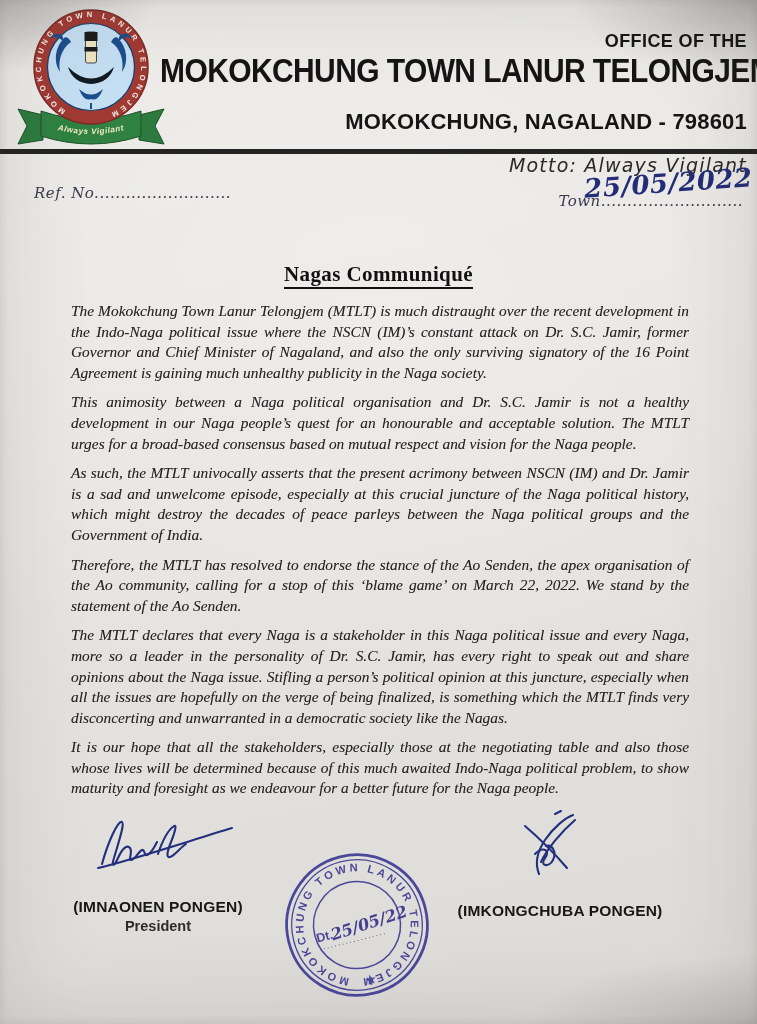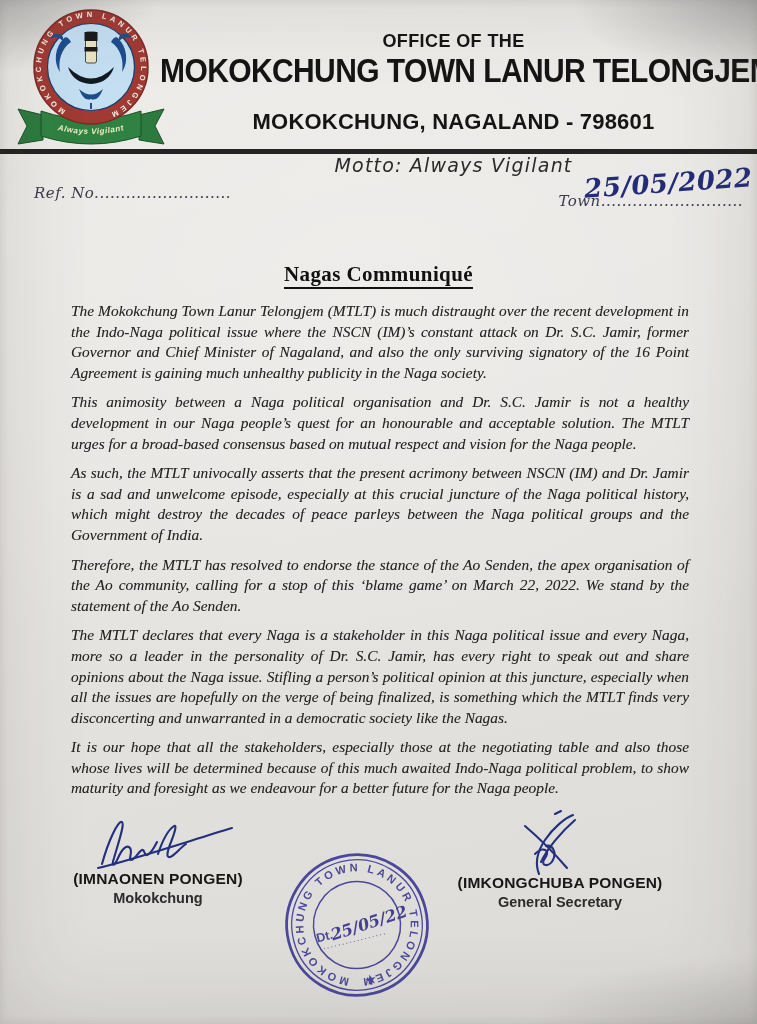--- a/index.html
+++ b/index.html
@@ -16,21 +16,21 @@
       radial-gradient(120% 70% at 50% 30%, rgba(255,255,255,.25), transparent 60%),
       linear-gradient(168deg, #ecebe8 0%, #e7e5e2 45%, #dcdad7 100%);
   }
   .page::after {
     content:""; position:absolute; inset:0; pointer-events:none;
     box-shadow: inset 0 0 90px rgba(70,64,56,.16), inset 0 0 10px rgba(60,55,50,.12);
   }
 
   
   .logo { position:absolute; left:16px; top:5px; width:150px; height:150px; }
-  .head-text { position:absolute; left:160px; right:10px; top:31px; text-align:center;
+  .head-text { position:absolute; left:160px; right:10px; top:31px; text-align:right;
                font-family:"Liberation Sans", sans-serif; color:#151515; }
   .office-line { font-size:18px; font-weight:700; letter-spacing:.4px; }
   .org-name   { font-size:30px; font-weight:700; letter-spacing:-.6px; margin-top:1px;
                 transform:scaleY(1.08); transform-origin:top center; white-space:nowrap; }
   .org-addr   { font-size:22px; font-weight:700; margin-top:22px; letter-spacing:.2px; }
   .org-motto  { font-size:19px; font-weight:400; font-style:italic; margin-top:19px;
                 font-family:"DejaVu Sans", sans-serif; letter-spacing:1.2px; color:#2a2a2a; }
   .rule { position:absolute; left:0; right:0; top:149px; height:5px; background:#232323; }
 
   
@@ -45,21 +45,21 @@
   .doc-title { position:absolute; left:0; right:0; top:262px; text-align:center; }
   .doc-title span { font-size:21px; font-weight:700; color:#111;
                     border-bottom:2.5px solid #111; padding-bottom:1px; letter-spacing:.4px; }
   .body-text { position:absolute; left:71px; width:618px; top:301px;
                font-size:15.4px; line-height:20.6px; color:#242424;
                text-align:justify; text-shadow:0 0 .5px rgba(45,45,45,.35); }
   .body-text p { margin:0 0 9px 0;font-style:italic; }
 
   
   .sig-block { position:absolute; text-align:center; font-family:"Liberation Sans", sans-serif; }
-  .sig-name { font-size:15.5px; font-weight:700; color:#171717; letter-spacing:.2px; }
+  .sig-name { font-size:15.5px; font-weight:700; color:#171717; letter-spacing:.2px;margin-top:28px; }
   .sig-role { font-size:14.5px; font-weight:600; color:#2c2c2c; margin-top:2px; }
   .sig-left  { left:52px;  top:870px; width:212px; }
   .sig-right { left:442px; top:874px; width:236px; }
   .squiggle-left  { position:absolute; left:92px;  top:814px; }
   .squiggle-right { position:absolute; left:497px; top:808px; }
 
   .stamp { position:absolute; left:283px; top:851px; width:148px; height:148px;
            transform:rotate(-14deg); opacity:.9; }
 </style>
 </head>
@@ -132,35 +132,34 @@
 
   <svg class="squiggle-left" width="145" height="58" viewBox="0 0 145 58">
     <g fill="none" stroke="#22307d" stroke-width="2.1" stroke-linecap="round">
       <path d="M10,50 C16,28 26,6 30,8 C33,10 26,30 22,44 C19,53 22,53 26,44 C30,35 35,30 38,34 C41,38 36,46 39,46 C43,46 46,38 50,36 C53,35 52,42 55,41 C59,40 62,34 65,28"></path>
       <path d="M66,40 C70,28 76,16 82,12 C85,10 83,18 79,28 C75,38 74,44 78,43 C82,42 88,34 94,30"></path>
       <path d="M6,54 C40,46 100,26 140,14"></path>
     </g>
   </svg>
   <div class="sig-block sig-left">
     <div class="sig-name">(IMNAONEN PONGEN)</div>
-    <div class="sig-role">Mokokchung</div>
+    <div class="sig-role">President</div>
   </div>
 
   <svg class="squiggle-right" width="120" height="74" viewBox="0 0 120 74">
     <g fill="none" stroke="#22307d" stroke-width="2.1" stroke-linecap="round">
       <path d="M42,66 C38,56 40,44 48,32 C56,20 68,10 76,7"></path>
       <path d="M28,18 C42,30 58,46 70,60"></path>
       <path d="M78,12 C64,24 50,41 44,54"></path>
       <path d="M38,46 C46,38 54,42 48,50 C42,58 52,60 56,52 C60,44 55,36 49,38"></path>
       <path d="M58,6 L64,3"></path>
     </g>
   </svg>
   <div class="sig-block sig-right">
     <div class="sig-name">(IMKONGCHUBA PONGEN)</div>
-    <div class="sig-role">General Secretary</div>
   </div>
 
   <svg class="stamp" viewBox="0 0 160 160">
     <defs>
       <path id="stampArc" d="M22,80 A58,58 0 1 1 138,80 A58,58 0 1 1 22,80"></path>
     </defs>
     <g stroke="#3b3894" fill="none">
       <circle cx="80" cy="80" r="76" stroke-width="3"></circle>
       <circle cx="80" cy="80" r="70.5" stroke-width="1.4"></circle>
       <circle cx="80" cy="80" r="47" stroke-width="1.6"></circle>

